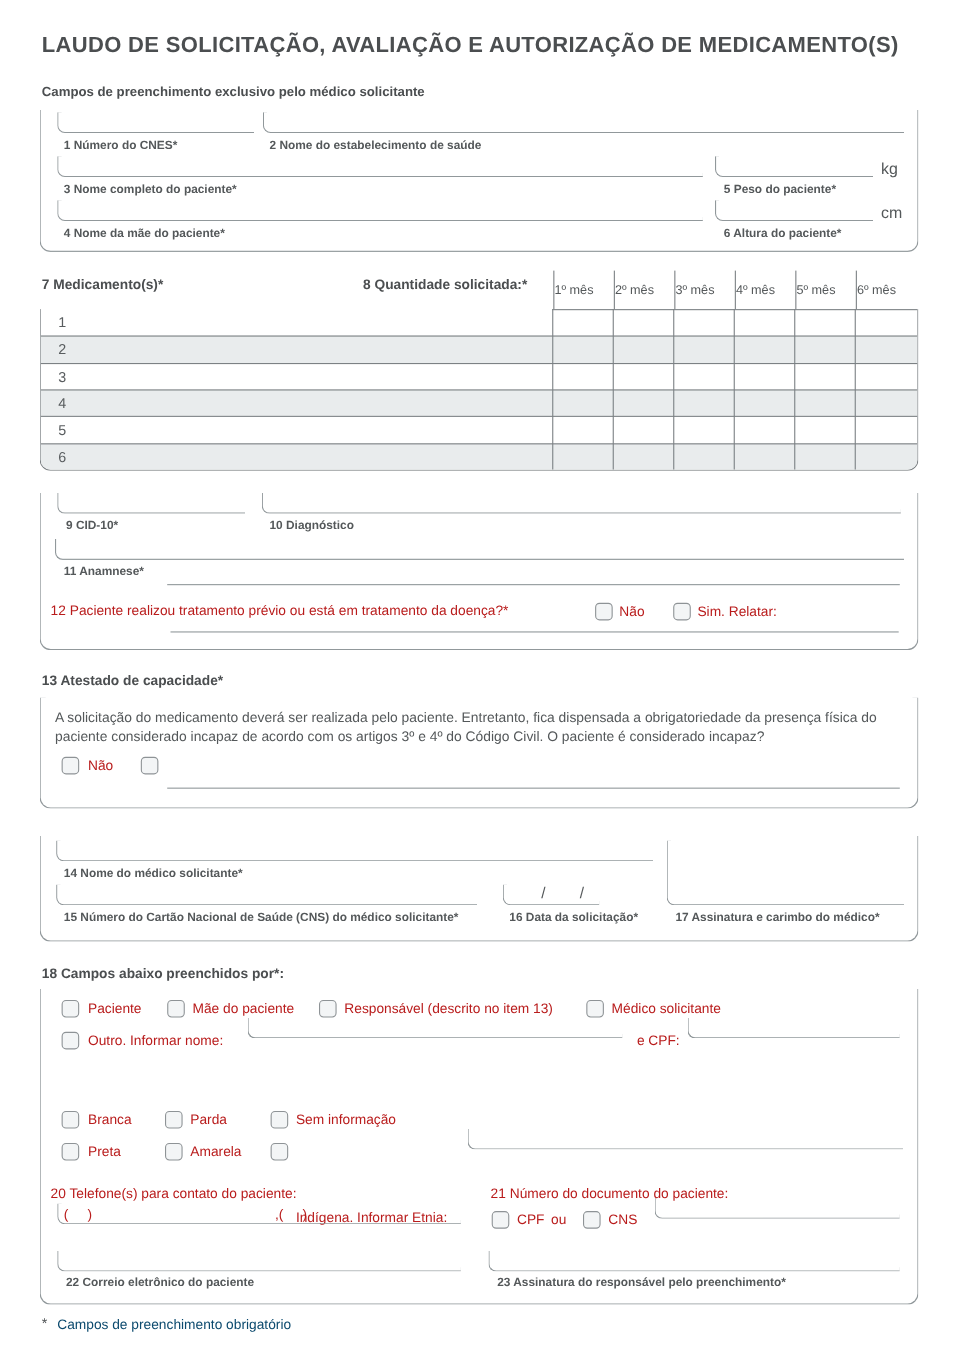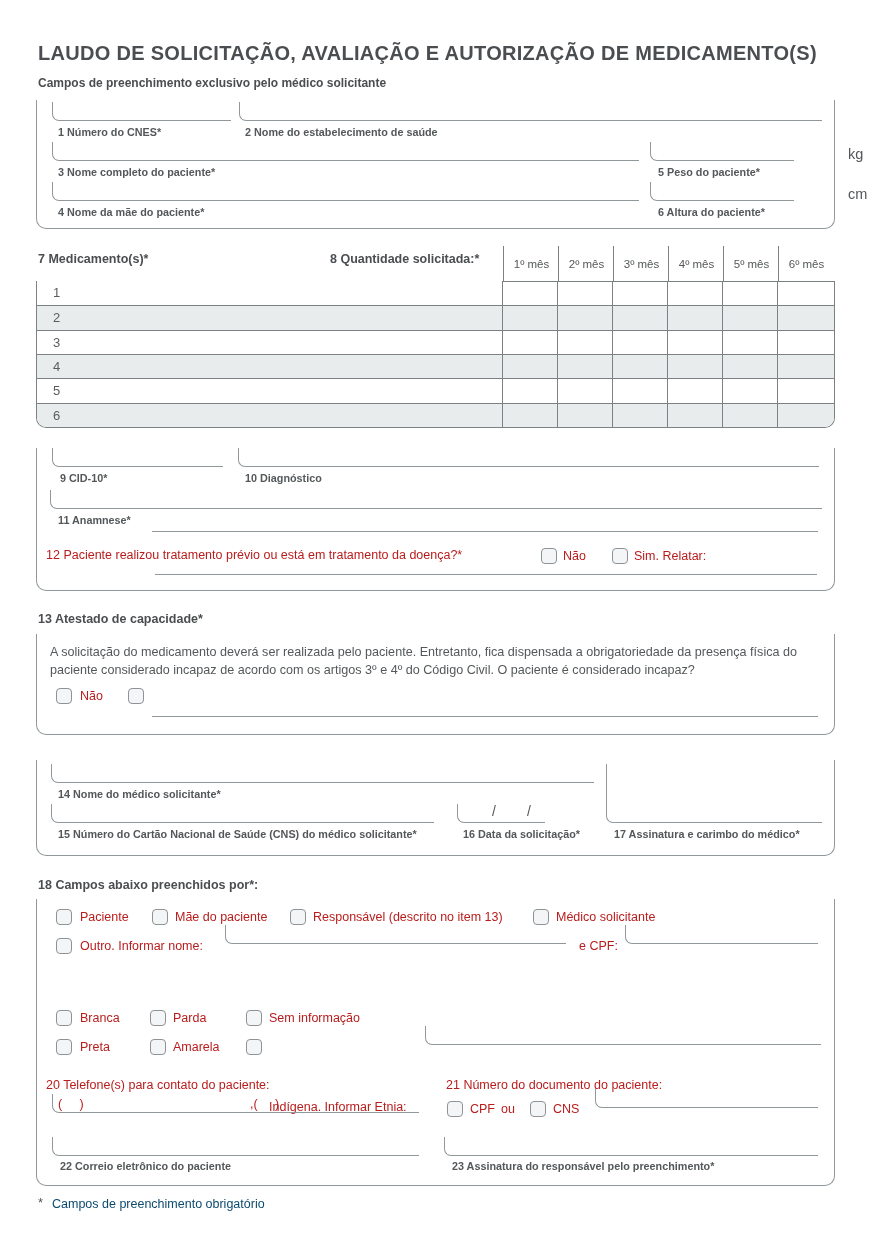--- a/index.html
+++ b/index.html
@@ -1,31 +1,31 @@
 <!DOCTYPE html>
 <html><head>
 <meta charset="utf-8">
 <style>
   html,body{margin:0;padding:0;background:#ffffff;}
   .page{position:relative;width:873px;height:1234px;background:#ffffff;
         font-family:"Liberation Sans",sans-serif;overflow:hidden;color:#54585a;}
-  .title{position:absolute;font-size:20px;font-weight:bold;color:#4b4e50;letter-spacing:.3px;white-space:nowrap;margin-top:12px;}
+  .title{position:absolute;font-size:20px;font-weight:bold;color:#4b4e50;letter-spacing:.3px;white-space:nowrap;}
   .subtitle{position:absolute;font-size:12px;font-weight:bold;color:#4b4e50;white-space:nowrap;}
   .box{position:absolute;border:1.5px solid #91989b;border-top:none;border-radius:0 0 10px 10px;}
   .fld{position:absolute;height:18px;border-left:1.5px solid #91989b;border-bottom:1.5px solid #91989b;
        border-bottom-left-radius:7px;}
   .line{position:absolute;height:0;border-bottom:1.4px solid #91989b;}
   .lbl{position:absolute;font-size:10.8px;font-weight:bold;color:#54585a;white-space:nowrap;}
   .item{position:absolute;font-size:12.5px;color:#b91c1c;white-space:nowrap;}
   .hb{position:absolute;font-size:12.5px;font-weight:bold;color:#4b4e50;white-space:nowrap;}
   .cb{position:absolute;width:14px;height:14px;border:1.5px solid #8e9396;border-radius:4px;background:#f3f5f6;}
-  .unit{position:absolute;font-size:14.5px;color:#54585a;margin-left:47px;}
+  .unit{position:absolute;font-size:14.5px;color:#54585a;}
   .slashes{position:absolute;font-size:14px;color:#54585a;white-space:pre;}
   .mhcell{position:absolute;top:246px;height:35px;width:55px;border-left:1px solid #7c8184;
-          text-align:center;line-height:36px;font-size:11.5px;color:#54585a;}
+          text-align:left;line-height:36px;font-size:11.5px;color:#54585a;}
   .mbody{position:absolute;left:36px;top:281px;width:797px;height:146px;border:1.5px solid #7c8184;
          border-top:none;border-radius:0 0 10px 10px;overflow:hidden;}
   .mrows{position:absolute;left:0;top:0;right:0;bottom:0;}
   .mrow{height:16.6667%;border-top:1px solid #7c8184;box-sizing:border-box;}
   .mrow:first-child{border-top:none;}
   .mrow:nth-child(even){background:#e9eced;}
   .mnum{display:block;padding-left:16px;font-size:13px;color:#595d5f;line-height:23px;}
   .vline{position:absolute;top:0;bottom:0;width:0;border-left:1px solid #7c8184;}
   .mtopline{position:absolute;left:465px;top:0;right:0;height:0;border-top:1.5px solid #7c8184;}
   .para{position:absolute;font-size:12.6px;line-height:17.5px;color:#54585a;}

